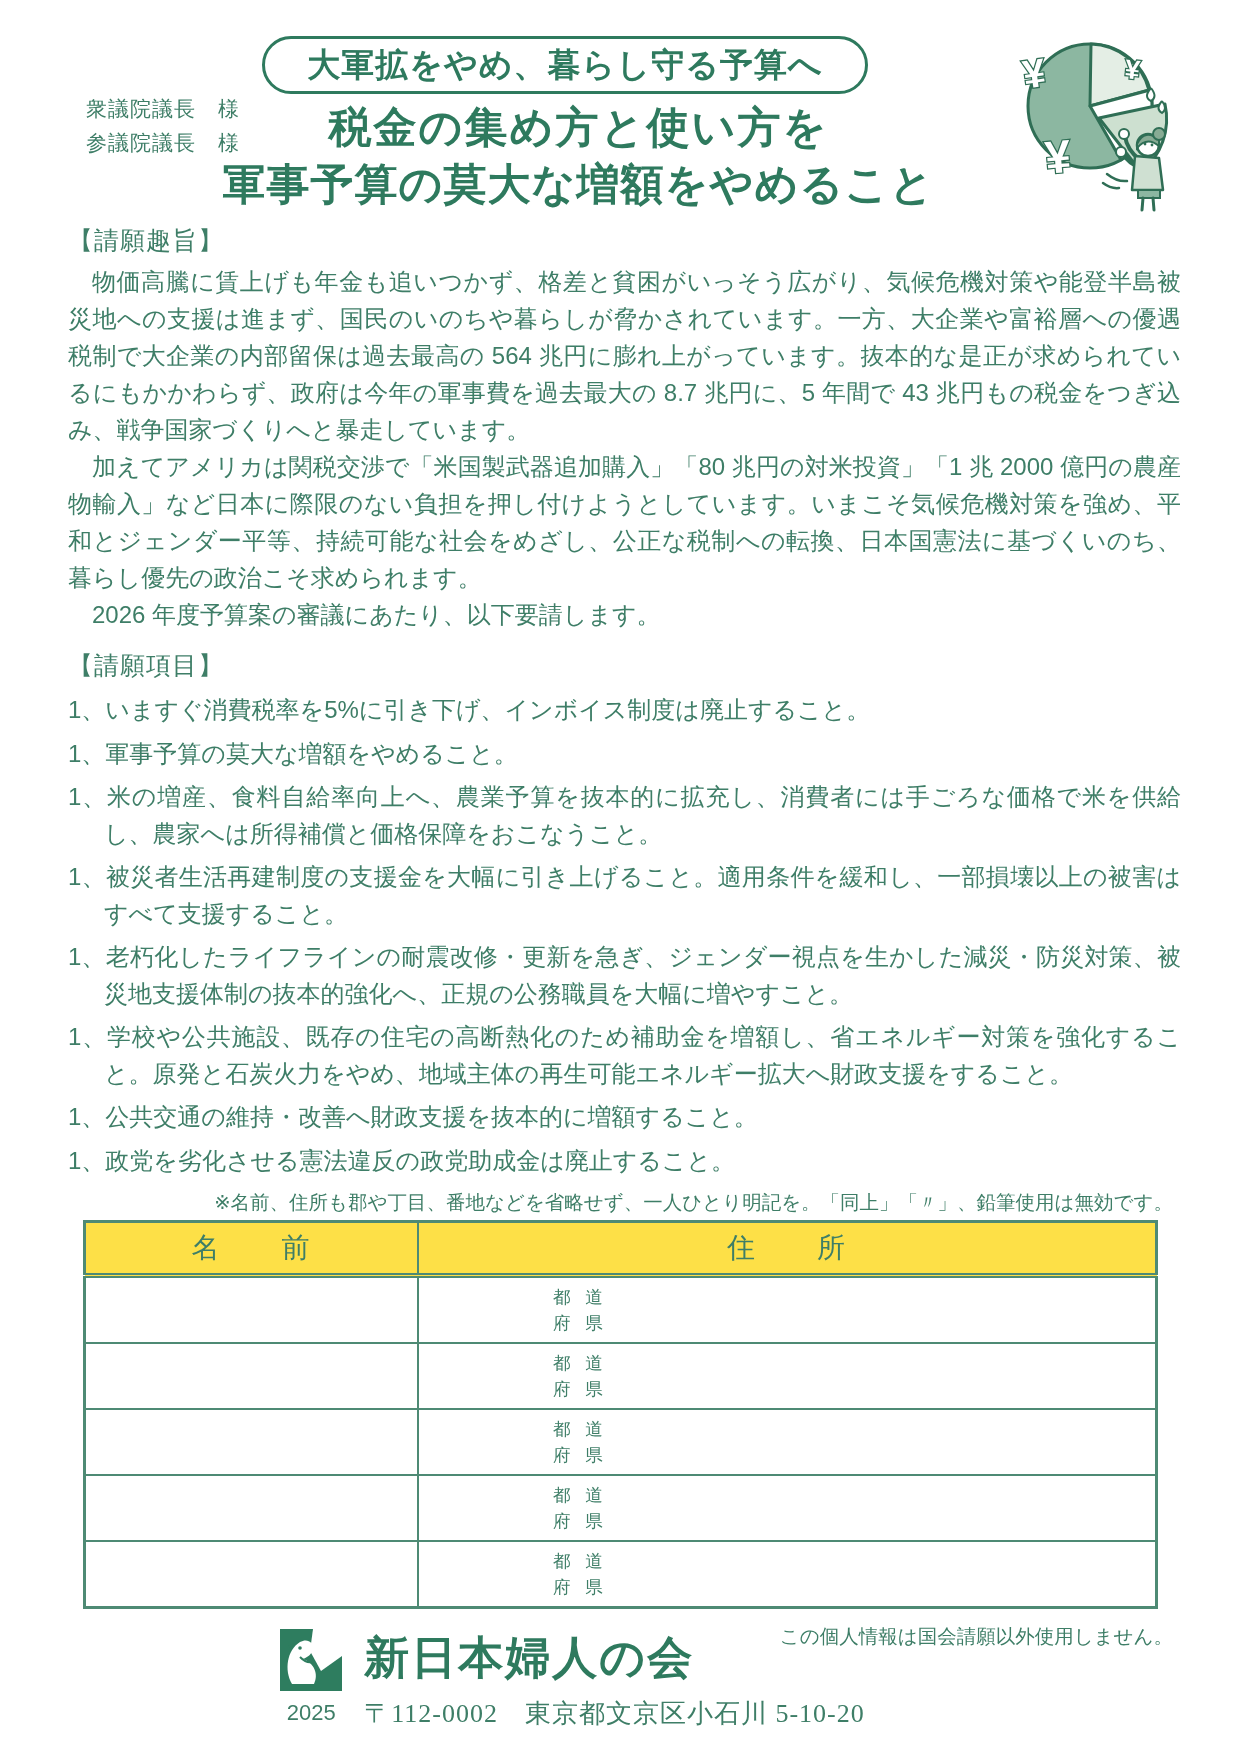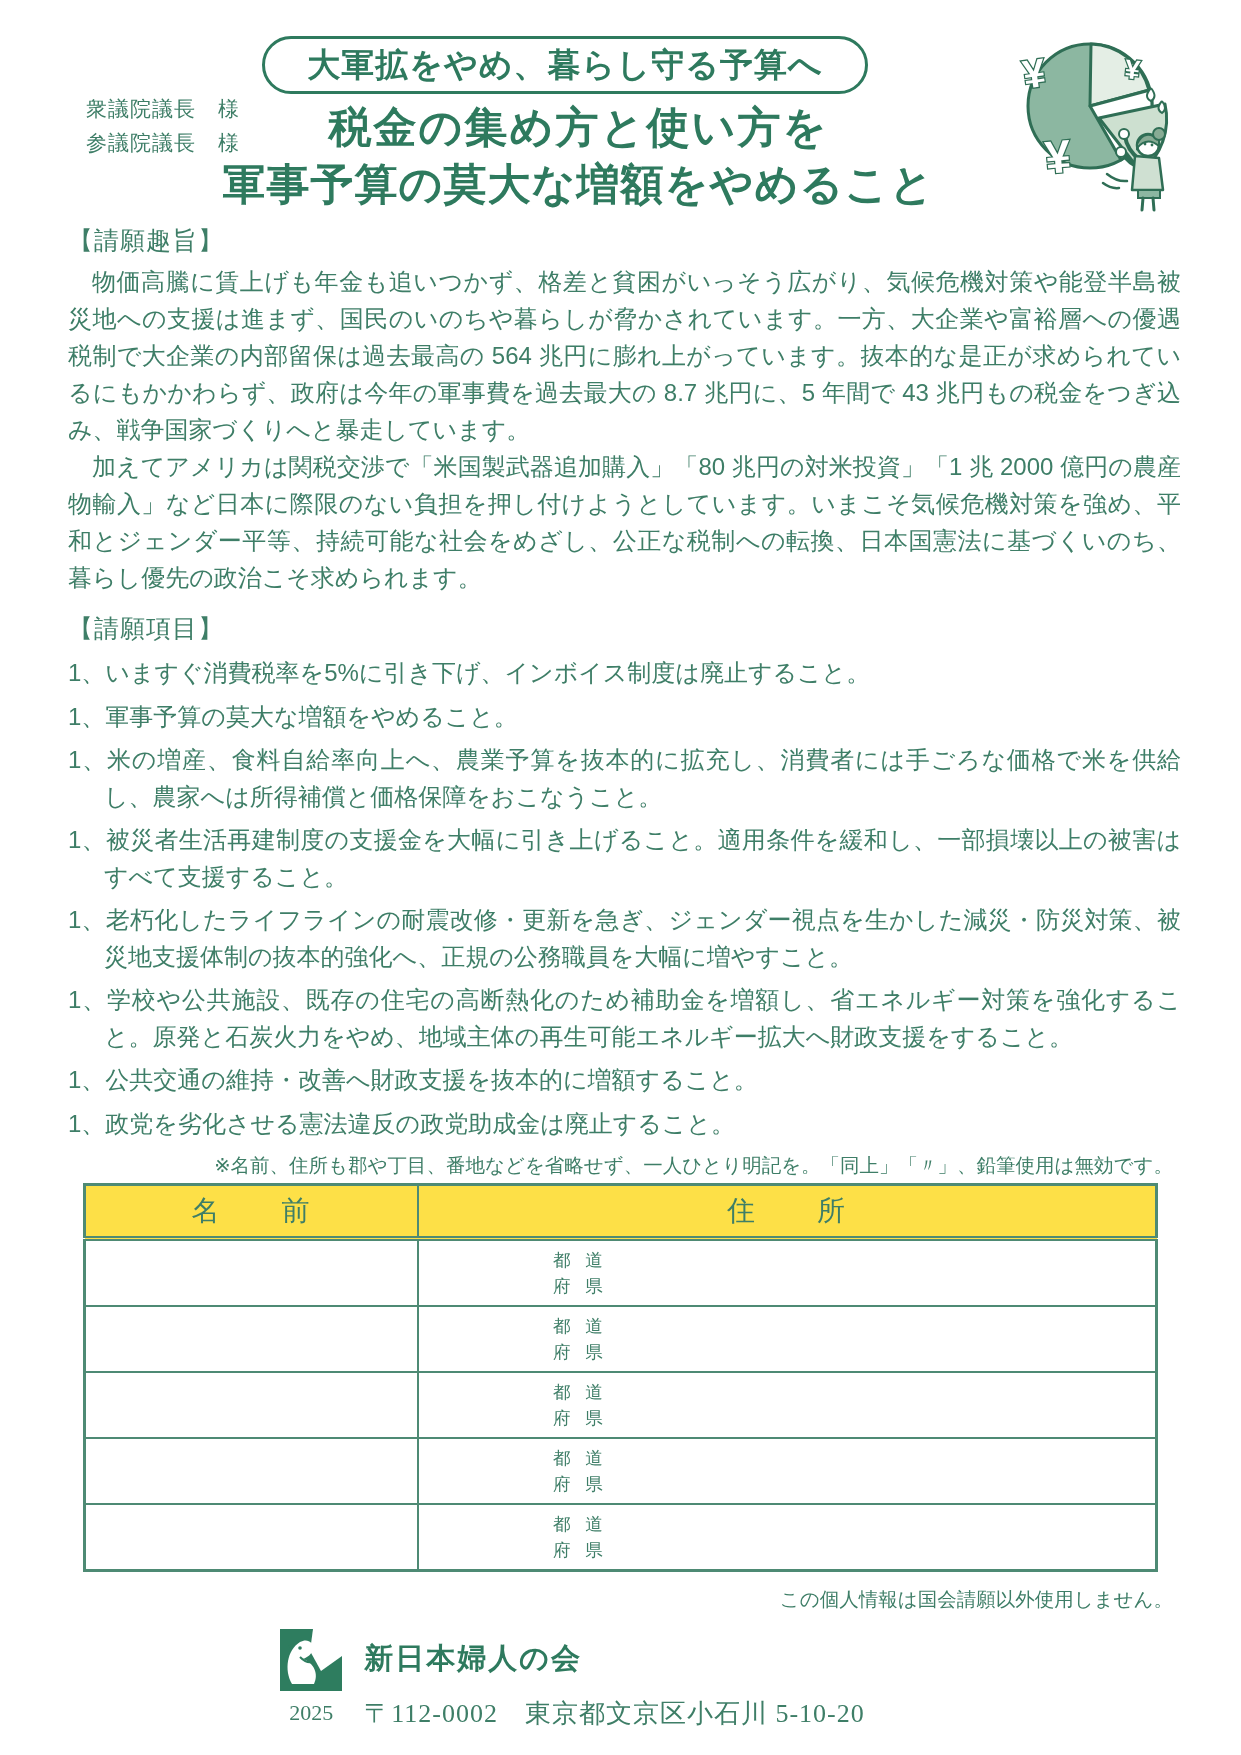--- a/index.html
+++ b/index.html
@@ -47,22 +47,22 @@
   }
   table.sig td{height:62px;border:2px solid var(--line);vertical-align:middle;background:#fff;}
   table.sig .c-name{width:329px;}
   .pref{margin-left:133px;font-size:17.5px;line-height:26px;color:var(--ink);letter-spacing:5px;}
   .pref span{display:block;}
   .privacy{width:1090px;margin:14px 0 0 15px;text-align:right;font-size:19.5px;color:var(--ink);}
   
   .foot{position:absolute;left:0;top:1626px;width:1241px;display:flex;justify-content:center;}
   .foot-inner{display:grid;grid-template-columns:auto auto;column-gap:22px;margin-right:96px;}
   .logo-box{width:62px;height:66px;}
-  .org-name{font-size:29px;font-weight:600;color:var(--dark);letter-spacing:2px;line-height:64px;white-space:nowrap;}
-  .foot-year{font-family:Liberation Serif, serif;font-size:22px;color:var(--ink);text-align:center;margin-top:4px;}
+  .org-name{font-size:45px;font-weight:600;color:var(--dark);letter-spacing:2px;line-height:64px;white-space:nowrap;}
+  .foot-year{font-family:Liberation Sans, sans-serif;font-size:22px;color:var(--ink);text-align:center;margin-top:4px;}
   .foot-addr{font-family:"Liberation Serif","DejaVu Serif",serif;font-size:26px;color:var(--ink);letter-spacing:1px;margin-top:6px;white-space:nowrap;}
 </style>
 </head>
 <body>
 
 <div class="page">
 
   <div class="hdr">
     <div class="addressees">
       <div>衆議院議長　様</div>
@@ -109,20 +109,21 @@
         <circle cx="177" cy="105" r="1.4" fill="#2f6e55"></circle>
       </g>
     </svg>
   </div>
 
   <div class="content">
 
     <h2 class="sec-h">【請願趣旨】</h2>
     <p class="para">物価高騰に賃上げも年金も追いつかず、格差と貧困がいっそう広がり、気候危機対策や能登半島被災地への支援は進まず、国民のいのちや暮らしが脅かされています。一方、大企業や富裕層への優遇税制で大企業の内部留保は過去最高の 564 兆円に膨れ上がっています。抜本的な是正が求められているにもかかわらず、政府は今年の軍事費を過去最大の 8.7 兆円に、5 年間で 43 兆円もの税金をつぎ込み、戦争国家づくりへと暴走しています。</p>
     <p class="para">加えてアメリカは関税交渉で「米国製武器追加購入」「80 兆円の対米投資」「1 兆 2000 億円の農産物輸入」など日本に際限のない負担を押し付けようとしています。いまこそ気候危機対策を強め、平和とジェンダー平等、持続可能な社会をめざし、公正な税制への転換、日本国憲法に基づくいのち、暮らし優先の政治こそ求められます。</p>
+    <p class="para">2026 年度予算案の審議にあたり、以下要請します。</p>
 
     <h2 class="req-h">【請願項目】</h2>
     <div class="req-item">1、いますぐ消費税率を5%に引き下げ、インボイス制度は廃止すること。</div>
     <div class="req-item">1、軍事予算の莫大な増額をやめること。</div>
     <div class="req-item">1、米の増産、食料自給率向上へ、農業予算を抜本的に拡充し、消費者には手ごろな価格で米を供給し、農家へは所得補償と価格保障をおこなうこと。</div>
     <div class="req-item">1、被災者生活再建制度の支援金を大幅に引き上げること。適用条件を緩和し、一部損壊以上の被害はすべて支援すること。</div>
     <div class="req-item">1、老朽化したライフラインの耐震改修・更新を急ぎ、ジェンダー視点を生かした減災・防災対策、被災地支援体制の抜本的強化へ、正規の公務職員を大幅に増やすこと。</div>
     <div class="req-item">1、学校や公共施設、既存の住宅の高断熱化のため補助金を増額し、省エネルギー対策を強化すること。原発と石炭火力をやめ、地域主体の再生可能エネルギー拡大へ財政支援をすること。</div>
     <div class="req-item">1、公共交通の維持・改善へ財政支援を抜本的に増額すること。</div>
     <div class="req-item">1、政党を劣化させる憲法違反の政党助成金は廃止すること。</div>

